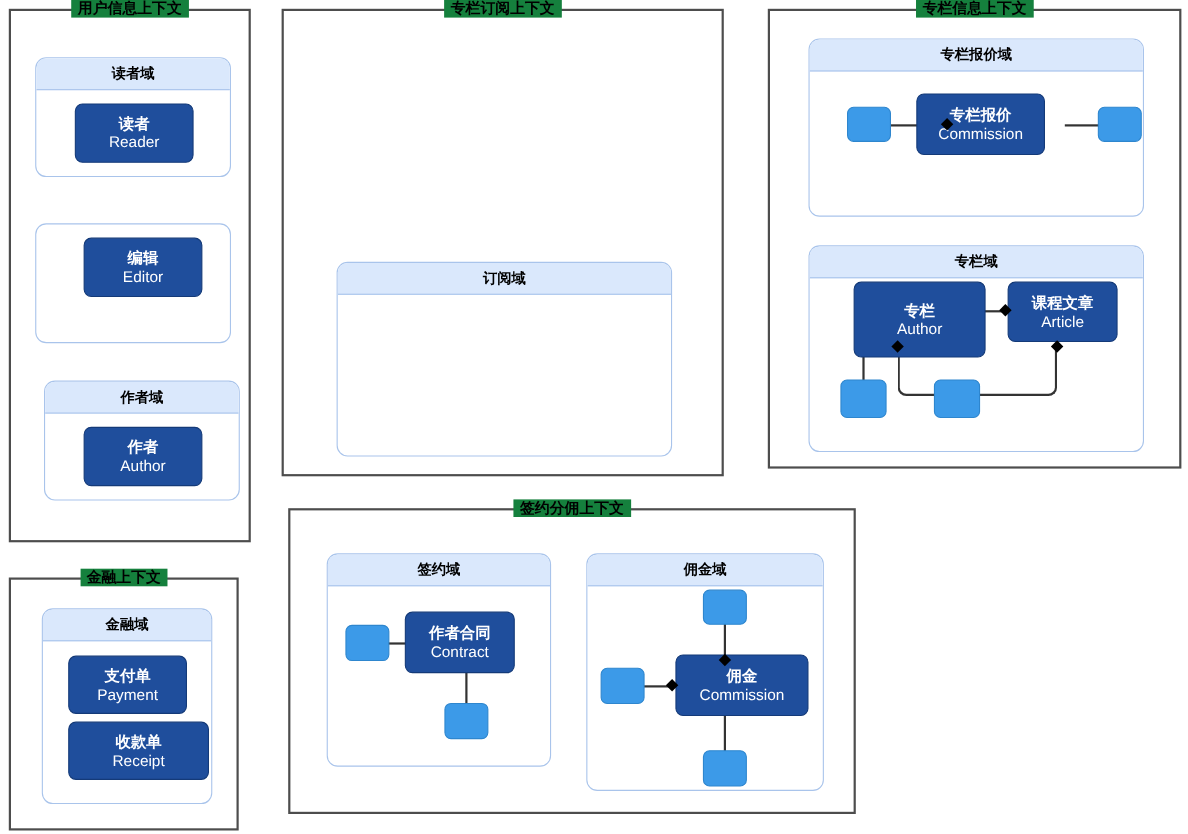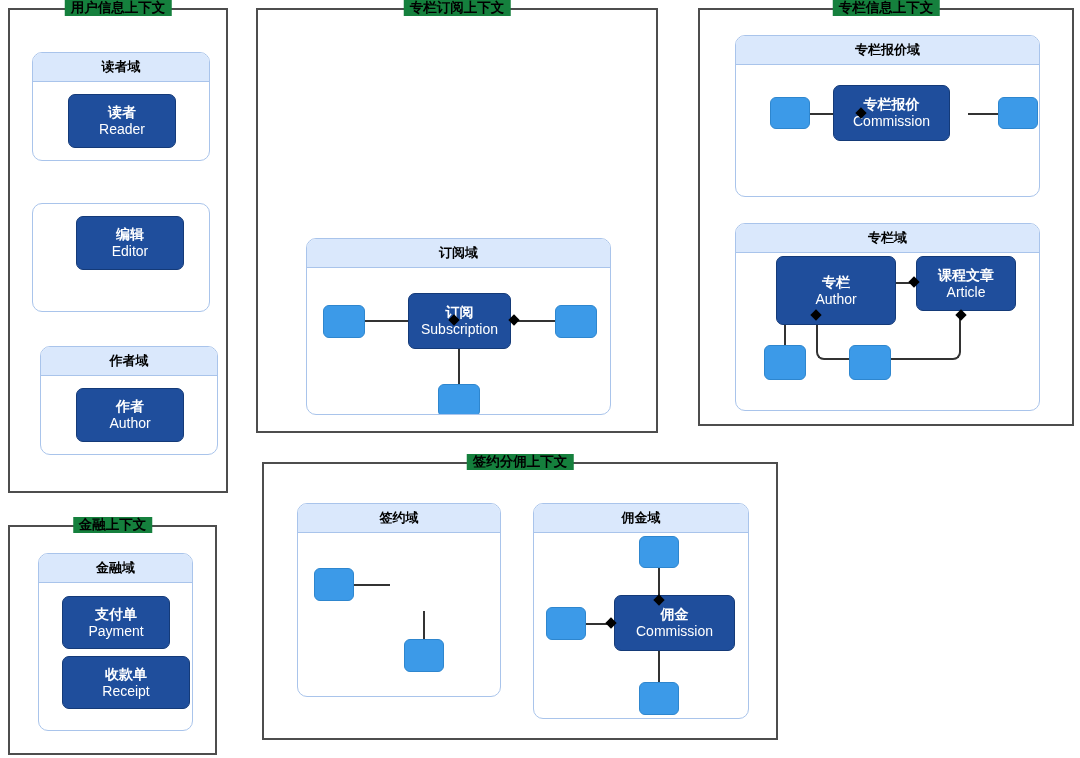--- a/index.html
+++ b/index.html
@@ -161,34 +161,20 @@
     </div>
   </div>
 </div>
 
 <div class="context" style="left:256px; top:8px; width:402px; height:425px;">
   <div class="context-title">专栏订阅上下文</div>
 
 
   <div class="domain" style="left:48px; top:228px; width:305px; height:177px;">
     <div class="domain-header">订阅域</div>
-    <div class="domain-body">
-      <div class="link h" style="left:52px; top:52px; width:98px;"></div>
-      <div class="link h" style="left:202px; top:52px; width:56px;"></div>
-      <div class="link v" style="left:151px; top:80px; width:2px; height:38px;"></div>
-      <div class="diamond" style="left:143px; top:48px;"></div>
-      <div class="diamond" style="left:203px; top:48px;"></div>
-      <div class="sat" style="left:16px; top:37px; width:42px; height:33px;"></div>
-      <div class="sat" style="left:248px; top:37px; width:42px; height:33px;"></div>
-      <div class="sat" style="left:131px; top:116px; width:42px; height:33px;"></div>
-      <div class="entity" style="left:101px; top:25px; width:103px; height:56px;">
-        <span class="cn">订阅</span>
-        <span class="en">Subscription</span>
-      </div>
-    </div>
   </div>
 </div>
 
 <div class="context" style="left:698px; top:8px; width:376px; height:418px;">
   <div class="context-title">专栏信息上下文</div>
 
   <div class="domain" style="left:35px; top:25px; width:305px; height:162px;">
     <div class="domain-header">专栏报价域</div>
     <div class="domain-body">
       <div class="link h" style="left:70px; top:48px; width:60px;"></div>
@@ -236,20 +222,24 @@
 <div class="context" style="left:262px; top:462px; width:516px; height:278px;padding-left:36px;">
   <div class="context-title">签约分佣上下文</div>
 
   <div class="domain" style="left:33px; top:39px; width:204px; height:194px;">
     <div class="domain-header">签约域</div>
     <div class="domain-body">
       <div class="link h" style="left:52px; top:51px; width:40px;"></div>
       <div class="link v" style="left:125px; top:78px; width:2px; height:30px;"></div>
       <div class="sat" style="left:16px; top:35px; width:40px; height:33px;"></div>
       <div class="sat" style="left:106px; top:106px; width:40px; height:33px;"></div>
+      <div class="entity" style="left:70px; top:23px; width:100px; height:56px;">
+        <span class="cn">作者合同</span>
+        <span class="en">Contract</span>
+      </div>
     </div>
   </div>
 
   <div class="domain" style="left:269px; top:39px; width:216px; height:216px;">
     <div class="domain-header">佣金域</div>
     <div class="domain-body">
       <div class="link v" style="left:124px; top:33px; width:2px; height:37px;"></div>
       <div class="link h" style="left:48px; top:90px; width:34px;"></div>
       <div class="link v" style="left:124px; top:117px; width:2px; height:34px;"></div>
       <div class="diamond" style="left:121px; top:63px;"></div>

